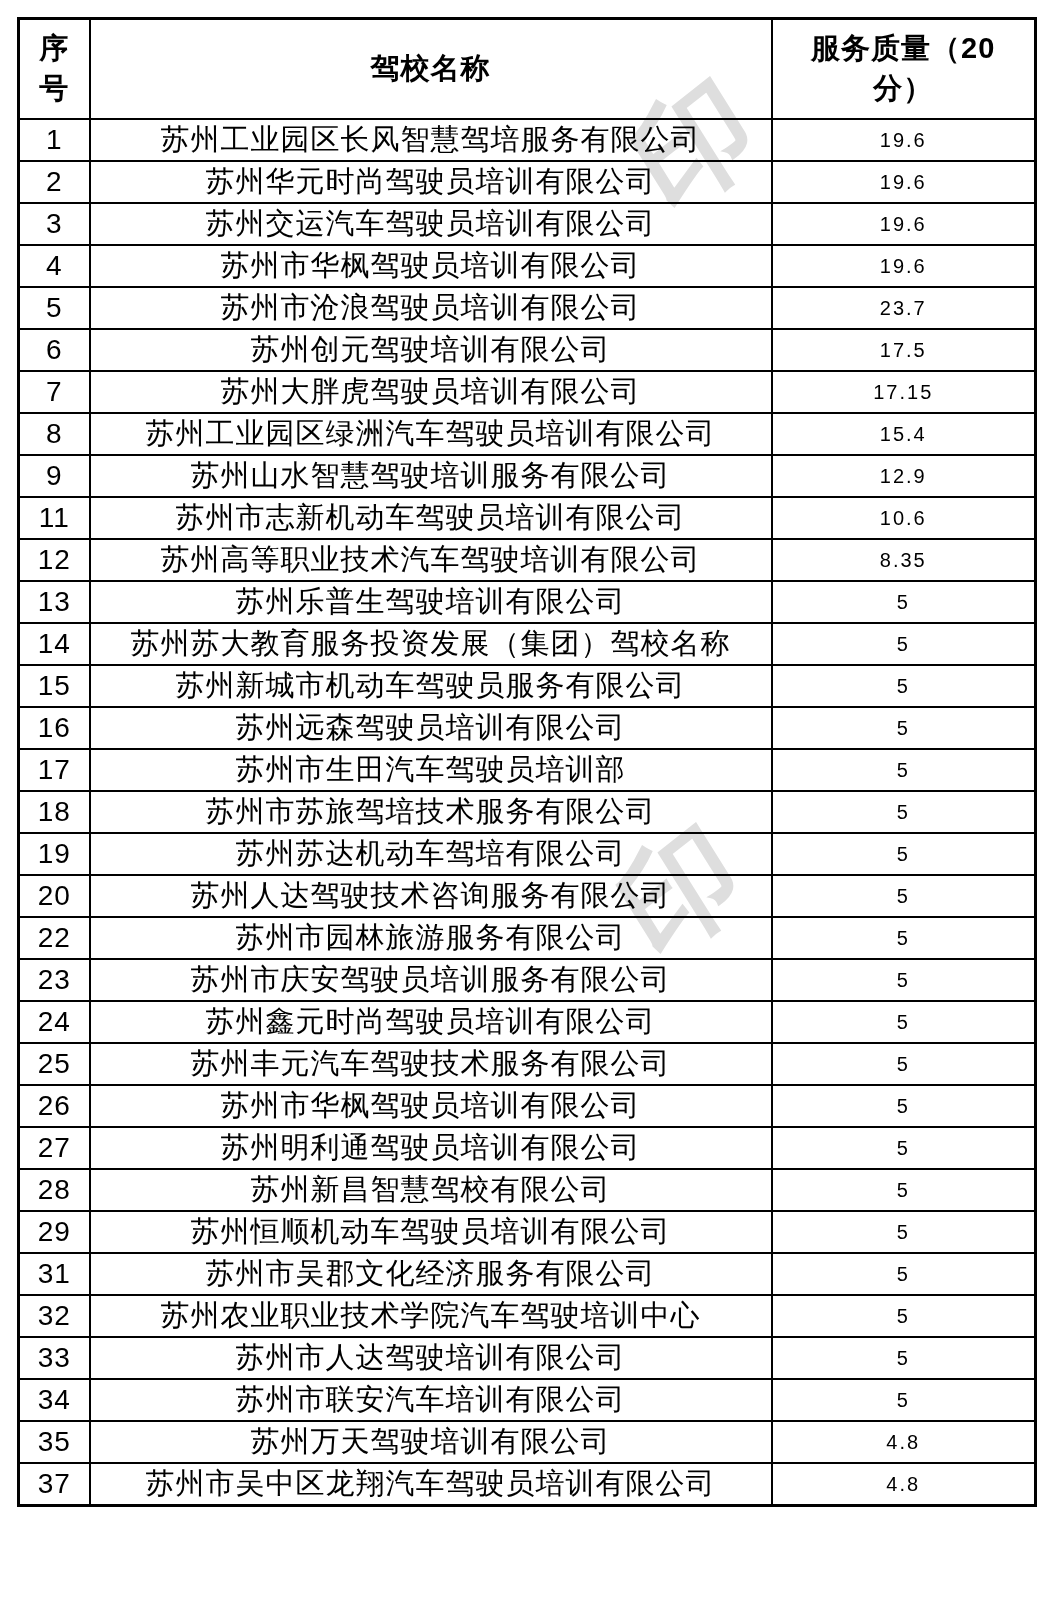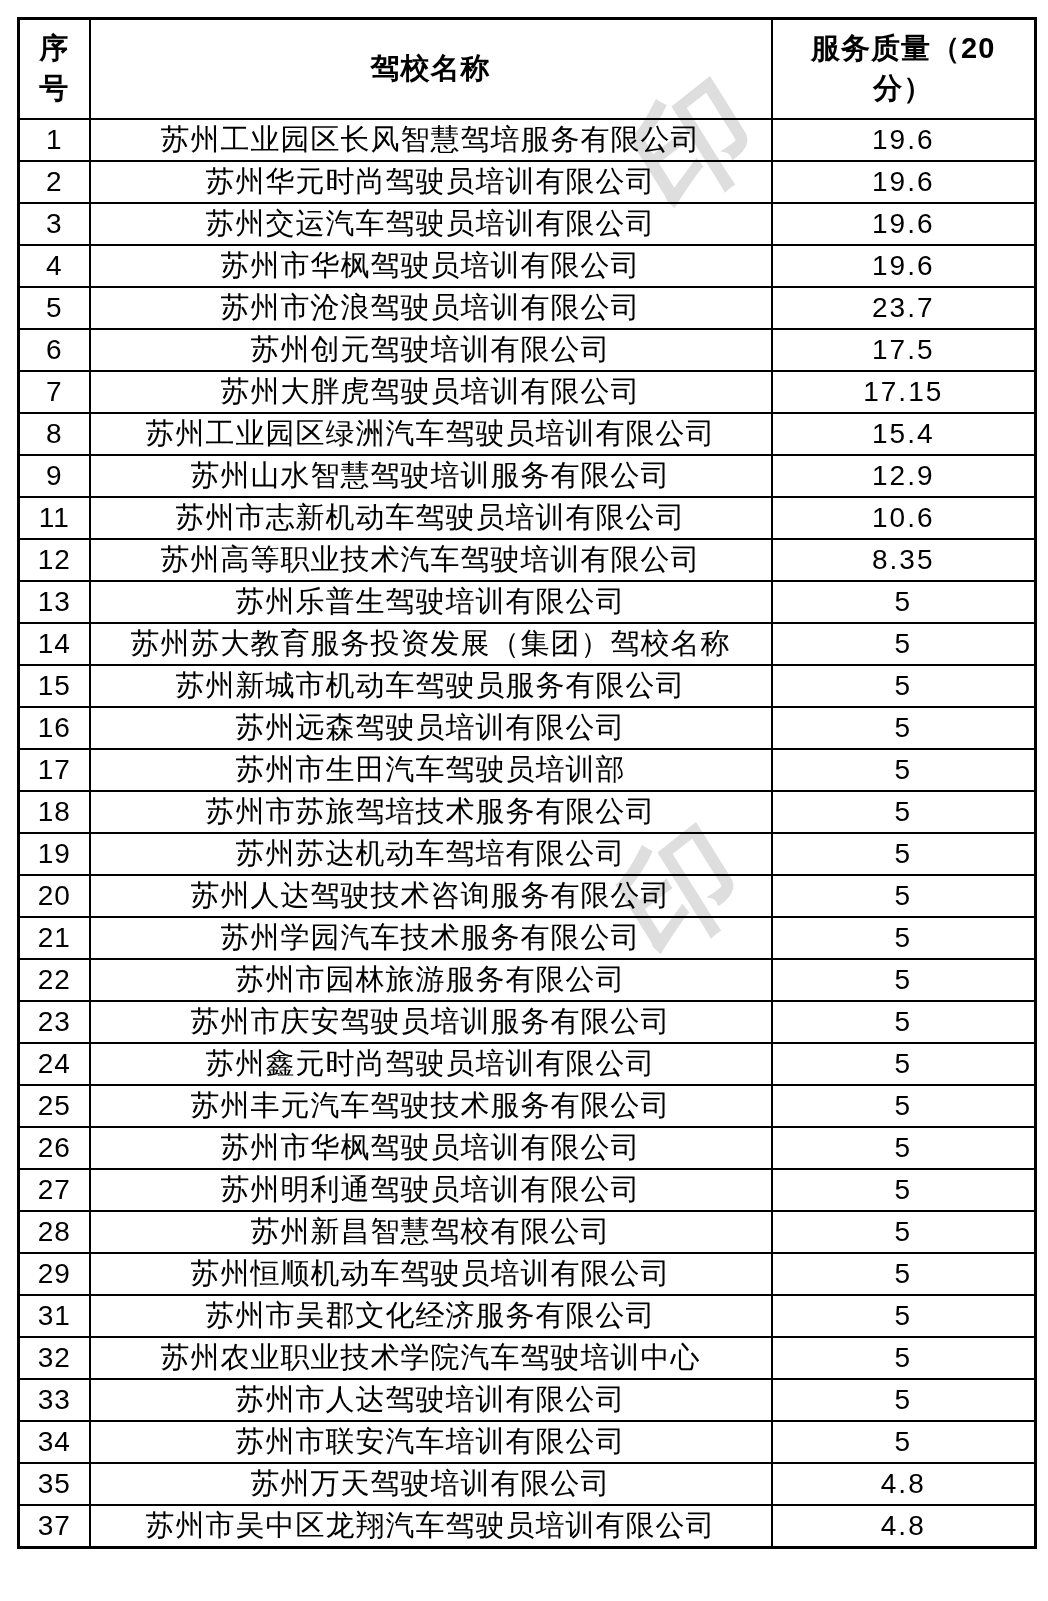--- a/index.html
+++ b/index.html
@@ -61,21 +61,21 @@
     height: 35.7px;
     font-size: 29px;
     font-weight: normal;
     color: #000000;
     text-align: center;
     padding: 0;
     letter-spacing: 1px;
     white-space: nowrap;
     overflow: hidden;
   }
-  tbody td.col-score { font-size: 28px; letter-spacing: 2px; border-radius: 7px; }
+  tbody td.col-score { font-size: 20px; letter-spacing: 2px; border-radius: 7px; }
   tbody td.col-no { font-size: 28px; }
 </style>
 </head>
 <body>
 
 <div class="page">
 
   <div>
     <span class="wm wm1">印</span>
     <span class="wm wm2">印</span>
@@ -184,25 +184,20 @@
           <td class="col-no">19</td>
           <td class="col-name">苏州苏达机动车驾培有限公司</td>
           <td class="col-score">5</td>
         </tr>
         <tr>
           <td class="col-no">20</td>
           <td class="col-name">苏州人达驾驶技术咨询服务有限公司</td>
           <td class="col-score">5</td>
         </tr>
         <tr>
-          <td class="col-no">21</td>
-          <td class="col-name">苏州学园汽车技术服务有限公司</td>
-          <td class="col-score">5</td>
-        </tr>
-        <tr>
           <td class="col-no">22</td>
           <td class="col-name">苏州市园林旅游服务有限公司</td>
           <td class="col-score">5</td>
         </tr>
         <tr>
           <td class="col-no">23</td>
           <td class="col-name">苏州市庆安驾驶员培训服务有限公司</td>
           <td class="col-score">5</td>
         </tr>
         <tr>

